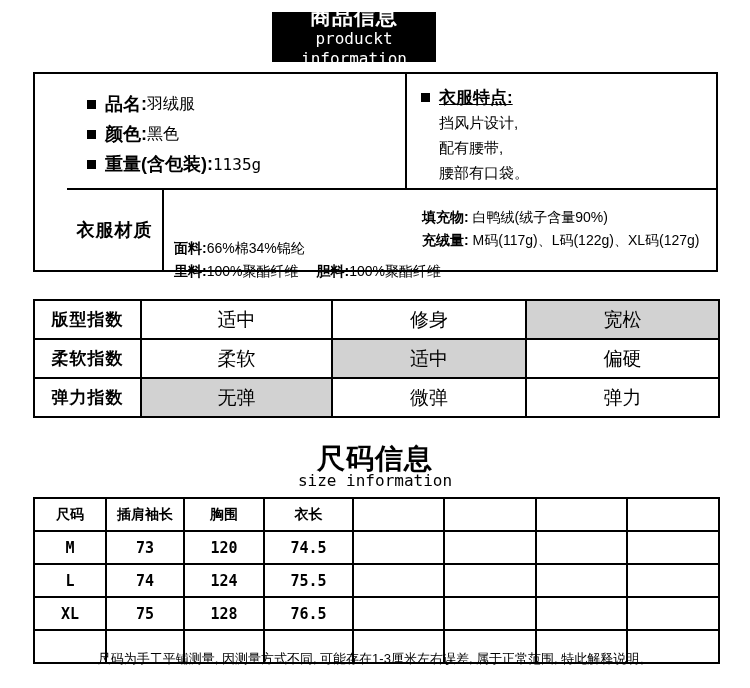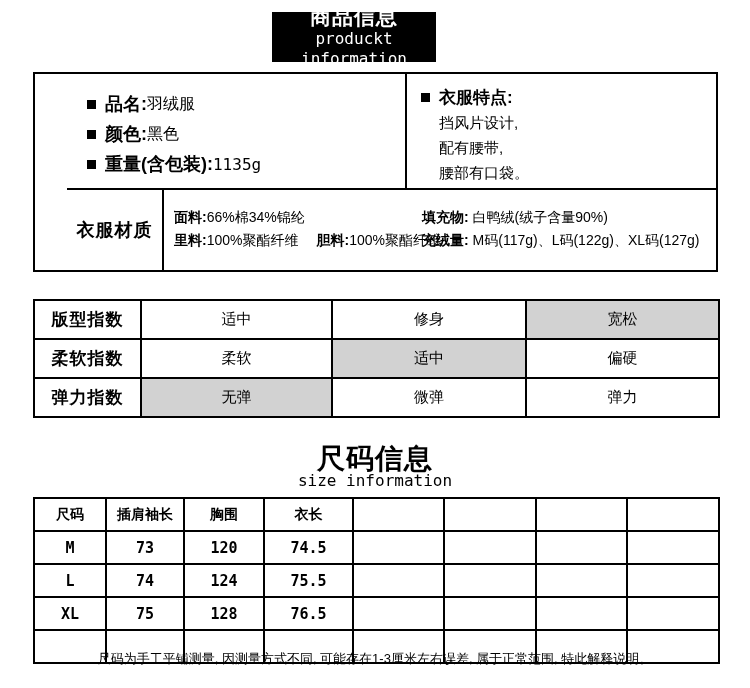--- a/index.html
+++ b/index.html
@@ -24,45 +24,45 @@
     position:absolute; left:33px; top:72px; width:685px; height:200px;
     border:2px solid #000; box-sizing:border-box;padding-left:32px;
   }
   .row1 { display:flex; height:116px; border-bottom:2px solid #000; box-sizing:border-box; }
   .cell-left { width:340px; border-right:2px solid #000; box-sizing:border-box; padding:15px 0 0 20px; }
   .attr-line { display:flex; align-items:center; height:30px; white-space:nowrap; }
   .bullet { width:9px; height:9px; background:#000; margin-right:9px; flex:none; }
   .attr-label { font-size:18px; font-weight:bold; }
   .attr-value { font-size:16px; }
   .cell-right { flex:1; padding:11px 0 0 14px; }
-  .feat-title-line { display:flex; align-items:center; height:25px; white-space:nowrap; }
+  .feat-title-line { display:flex; align-items:center; height:25px; white-space:nowrap;text-decoration:underline; }
   .feat-title { font-size:17px; font-weight:bold; }
   .feat-line { font-size:15px; line-height:25px; padding-left:18px; }
 
   .row2 { display:flex; height:80px; }
   .mat-label {
     width:97px; border-right:2px solid #000; box-sizing:border-box;
     display:flex; align-items:center; justify-content:center;
     font-size:18px; font-weight:bold; letter-spacing:1px;
   }
   .mat-content { flex:1; display:flex; padding:16px 0 0 10px; }
-  .mat-col1 { width:248px; }
+  .mat-col1 { width:248px;margin-top:31px; }
   .mat-col2 { flex:1; }
   .mat-line { font-size:14px; line-height:23px; white-space:nowrap; }
   .mat-k { font-weight:bold; }
   .gap-left { margin-left:18px; }
 
   
   .index-table {
     position:absolute; left:33px; top:299px; width:685px;
     border-collapse:collapse; table-layout:fixed;
   }
   .index-table td { border:2px solid #000; height:37px; text-align:center; padding:0;margin-left:24px; }
   .idx-label { font-weight:bold; font-size:17px; letter-spacing:1px; }
-  .val-cell { font-size:15px; }
+  .val-cell { font-size:19px; }
   .hl { background:var(--hl,#d2d2d2); }
 
   
   .size-title { position:absolute; left:0; top:446px; width:100%; text-align:center; }
   .size-title-cn { font-size:28px; font-weight:bold; line-height:25px; letter-spacing:1px; }
   .size-title-en { font-size:16px; line-height:20px; }
 
   
   .size-table {
     position:absolute; left:33px; top:497px; width:685px;

